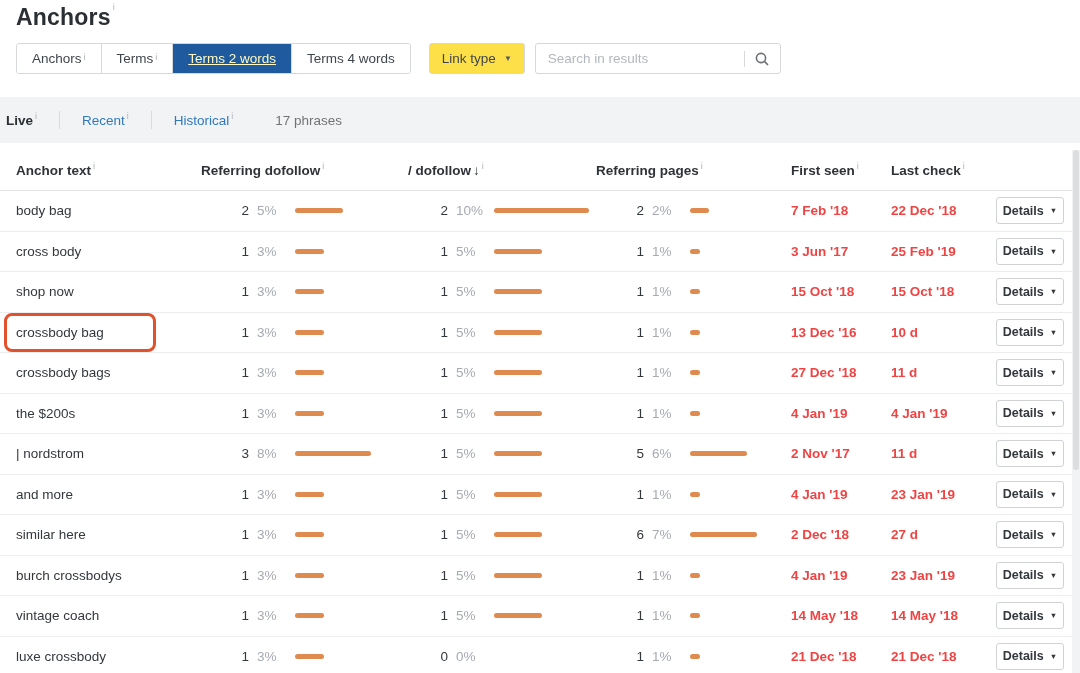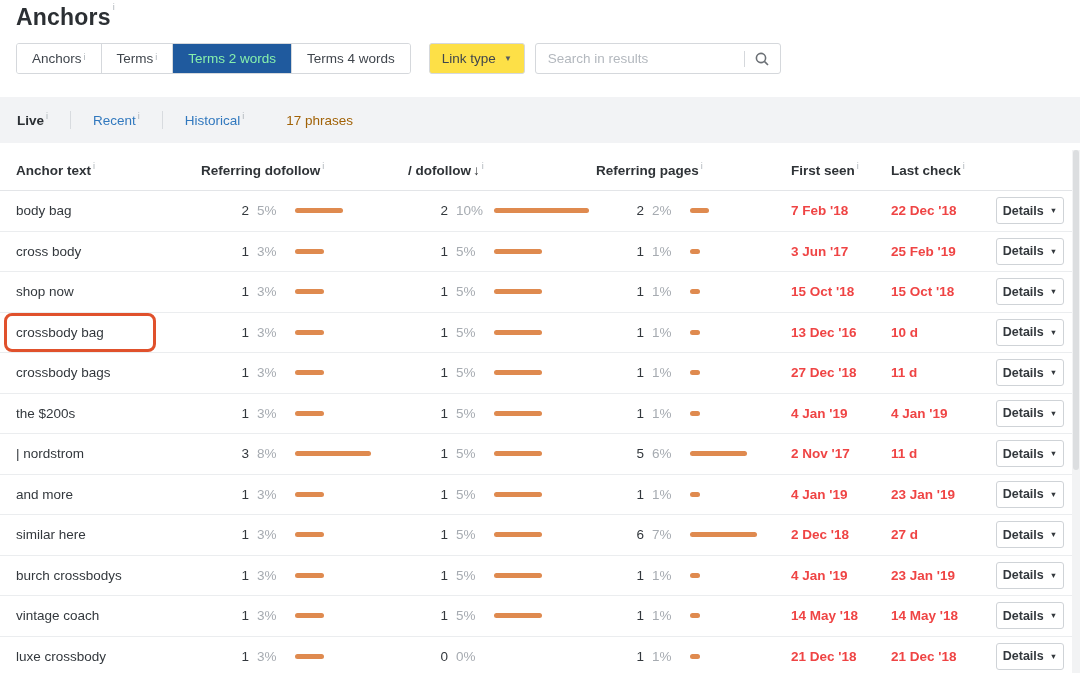--- a/index.html
+++ b/index.html
@@ -13,35 +13,35 @@
 
   
   .page-title{font-size:23px; font-weight:700; color:#2b2f33; padding:4px 0 0 16px; letter-spacing:.2px;}
 
   
   .toolbar{display:flex; align-items:center; margin:12px 16px 0 16px; height:31px;}
   .tab-group{display:flex; border:1px solid var(--border); border-radius:3px; overflow:hidden; height:31px;}
   .tab{background:#fff; border:none; border-right:1px solid var(--border); padding:0 15px; font-size:13.5px;
        color:#40464d; cursor:pointer; height:100%; display:flex; align-items:center; font-family:inherit;}
   .tab:last-child{border-right:none;}
-  .tab.active{background:var(--blue); color:#86efac;}
+  .tab.active{background:var(--blue); color:#fef9c3;text-decoration:underline;}
   .linktype{margin-left:18px; height:31px; border:1px solid var(--border); border-radius:3px; background:#fde047;
        font-size:13.5px; color:#40464d; padding:0 12px; display:flex; align-items:center; gap:8px; cursor:pointer; font-family:inherit;}
   .linktype .caret{font-size:8px; color:#555b61;}
   .searchbox{margin-left:10px; height:31px; display:flex; border:1px solid var(--border); border-radius:3px; overflow:hidden;align-items:center;}
   .searchbox input{border:none; outline:none; width:208px; padding:0 12px; font-size:13.5px; color:#40464d; font-family:inherit;}
   .searchbox input::placeholder{color:#b3b8be;}
   .search-btn{width:36px; background:#fff; border:none; border-left:1px solid var(--border); cursor:pointer; display:flex; align-items:center; justify-content:center;}
 
   
-  .subnav{margin-top:23px; height:46px; background:#f2f3f5; display:flex; align-items:center; padding:0 15px; font-size:13.5px;}
+  .subnav{margin-top:23px; height:46px; background:#f2f3f5; display:flex; align-items:center; padding:0 4px; font-size:13.5px;}
   .mode{background:none; border:none; font-size:13.5px; cursor:pointer; color:var(--link); font-family:inherit; padding:0 2px;}
   .mode.active{color:#2b2f33; font-weight:700;}
   .vdiv{width:1px; height:18px; background:#d8dbdf; margin:0 20px;}
-  .phrase-count{margin-left:40px; color:#a16207;}
+  .phrase-count{margin-left:40px; color:#737373;}
 
   
   .table{margin-top:0;}
   .tr{display:grid; grid-template-columns:185px 225px 170px 195px 100px 105px 68px;
       align-items:center; padding:0 16px; height:40.5px; border-bottom:1px solid var(--rowline); position:relative;}
   .thead{height:40px; border-bottom:1px solid #e3e5e8; font-weight:700; font-size:13.5px; color:#2f3337; margin-top:8px;}
   .thead .th{white-space:nowrap;}
   .th-df{margin-left:-18px;}
   .sort-arrow{font-weight:700; margin-left:2px;}
   .td{font-size:13.5px; white-space:nowrap;}

